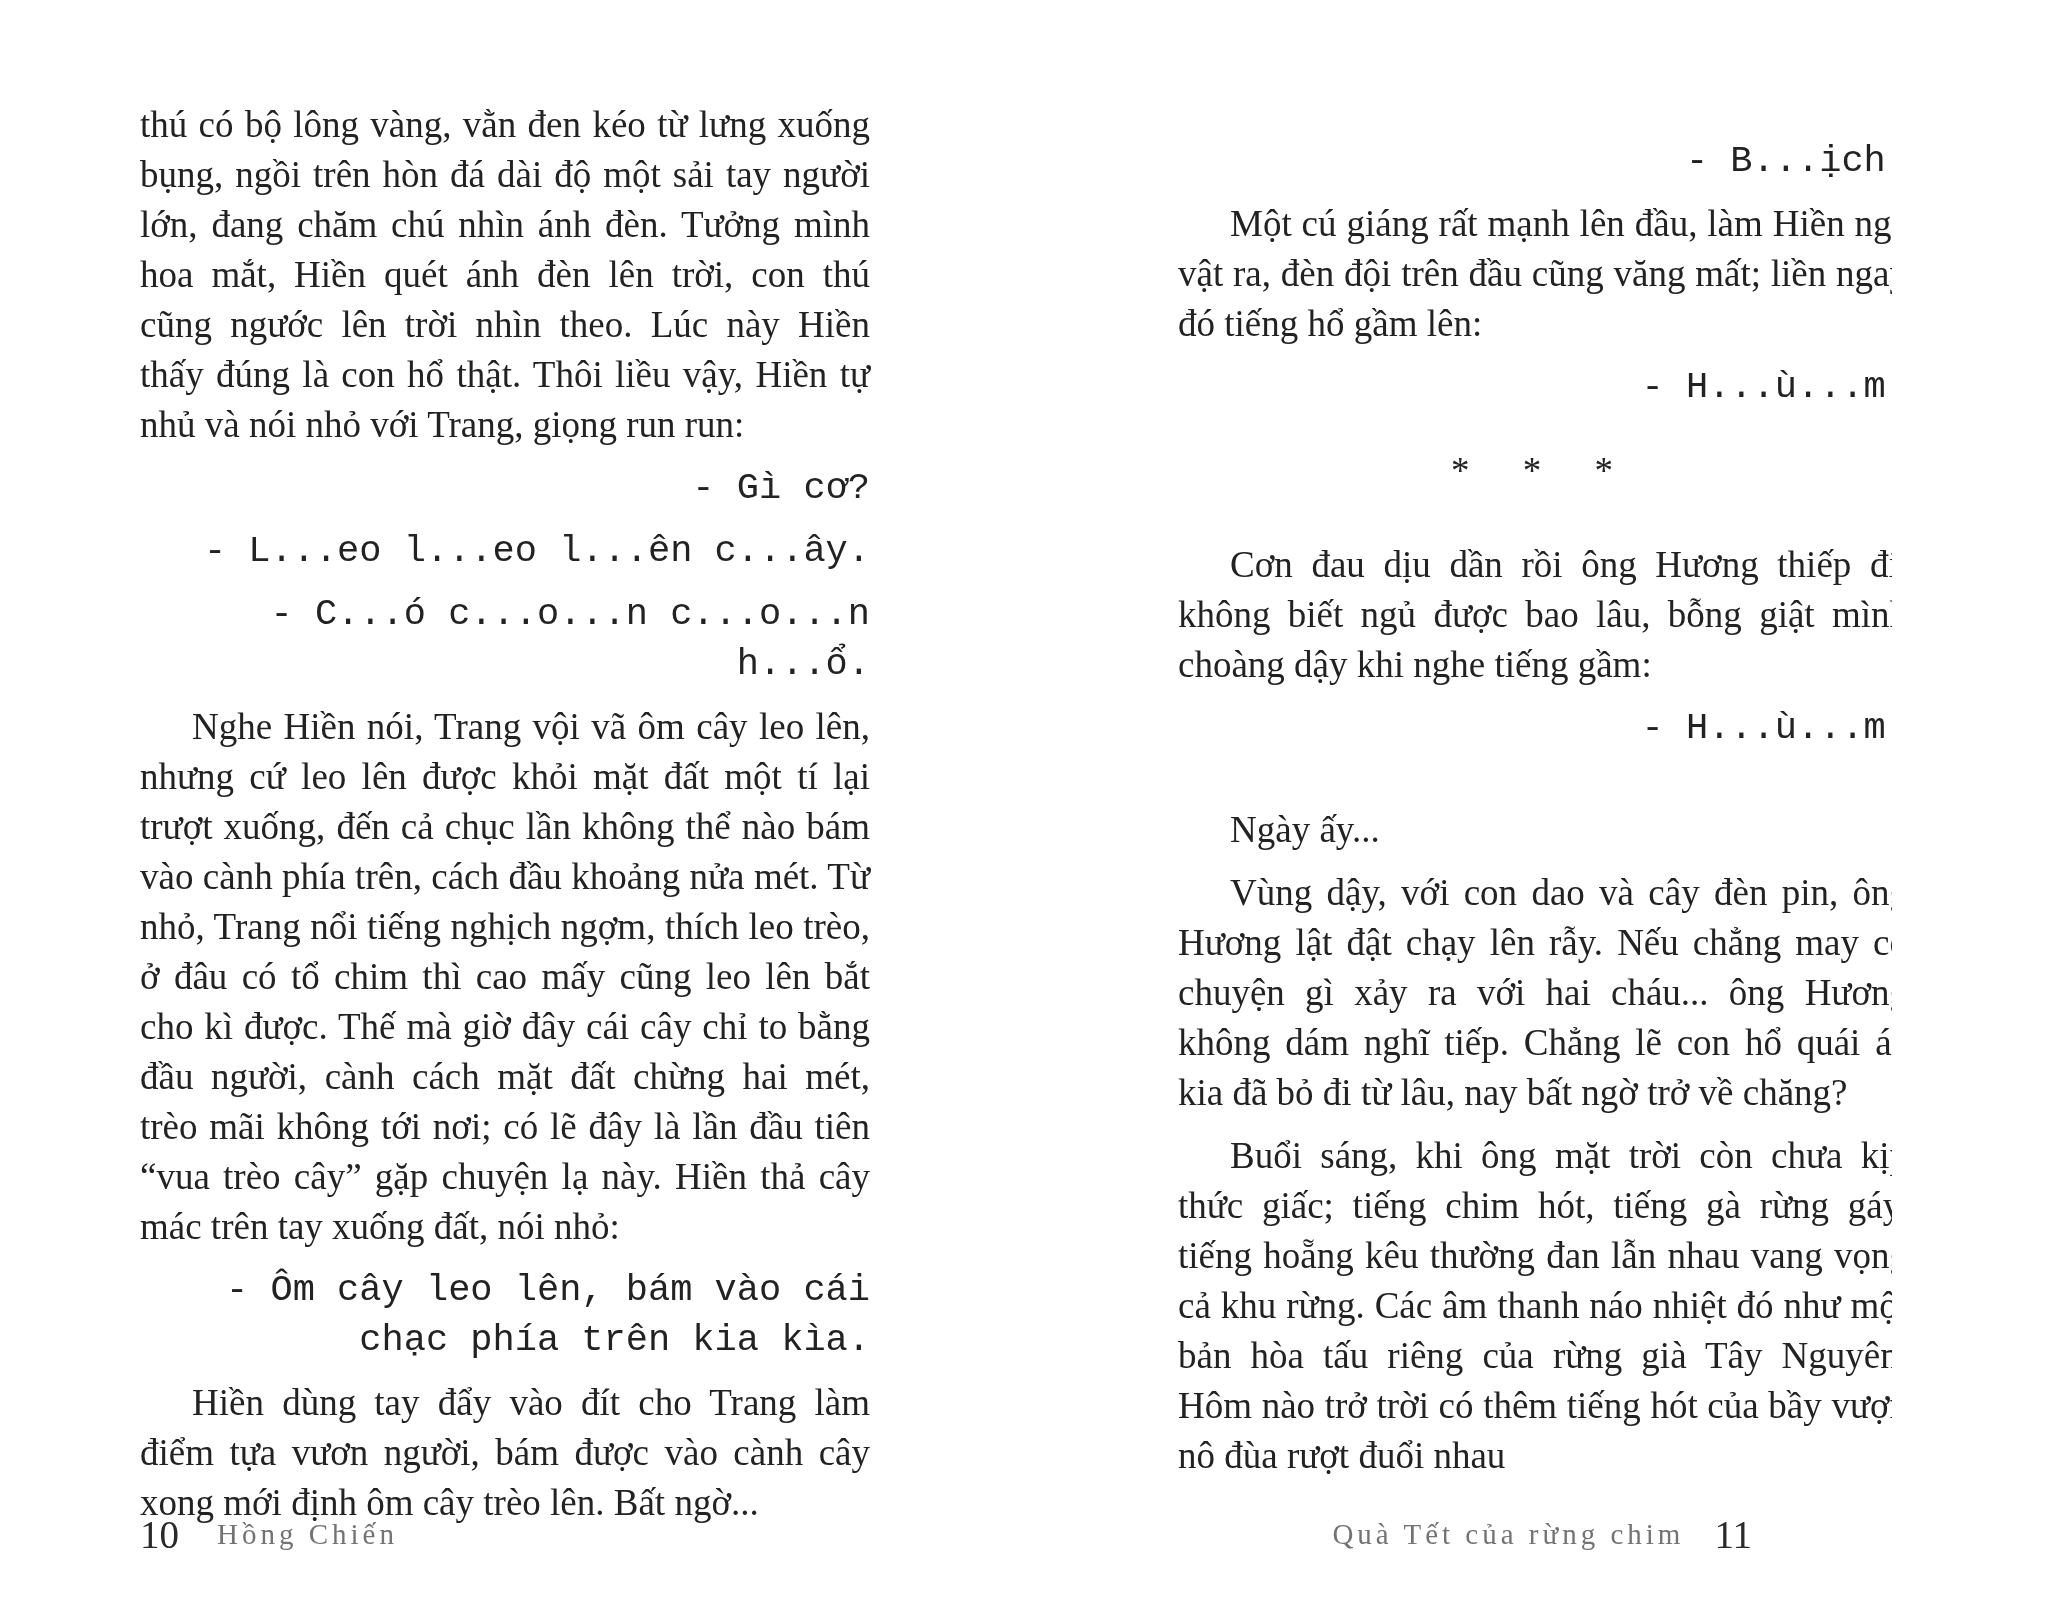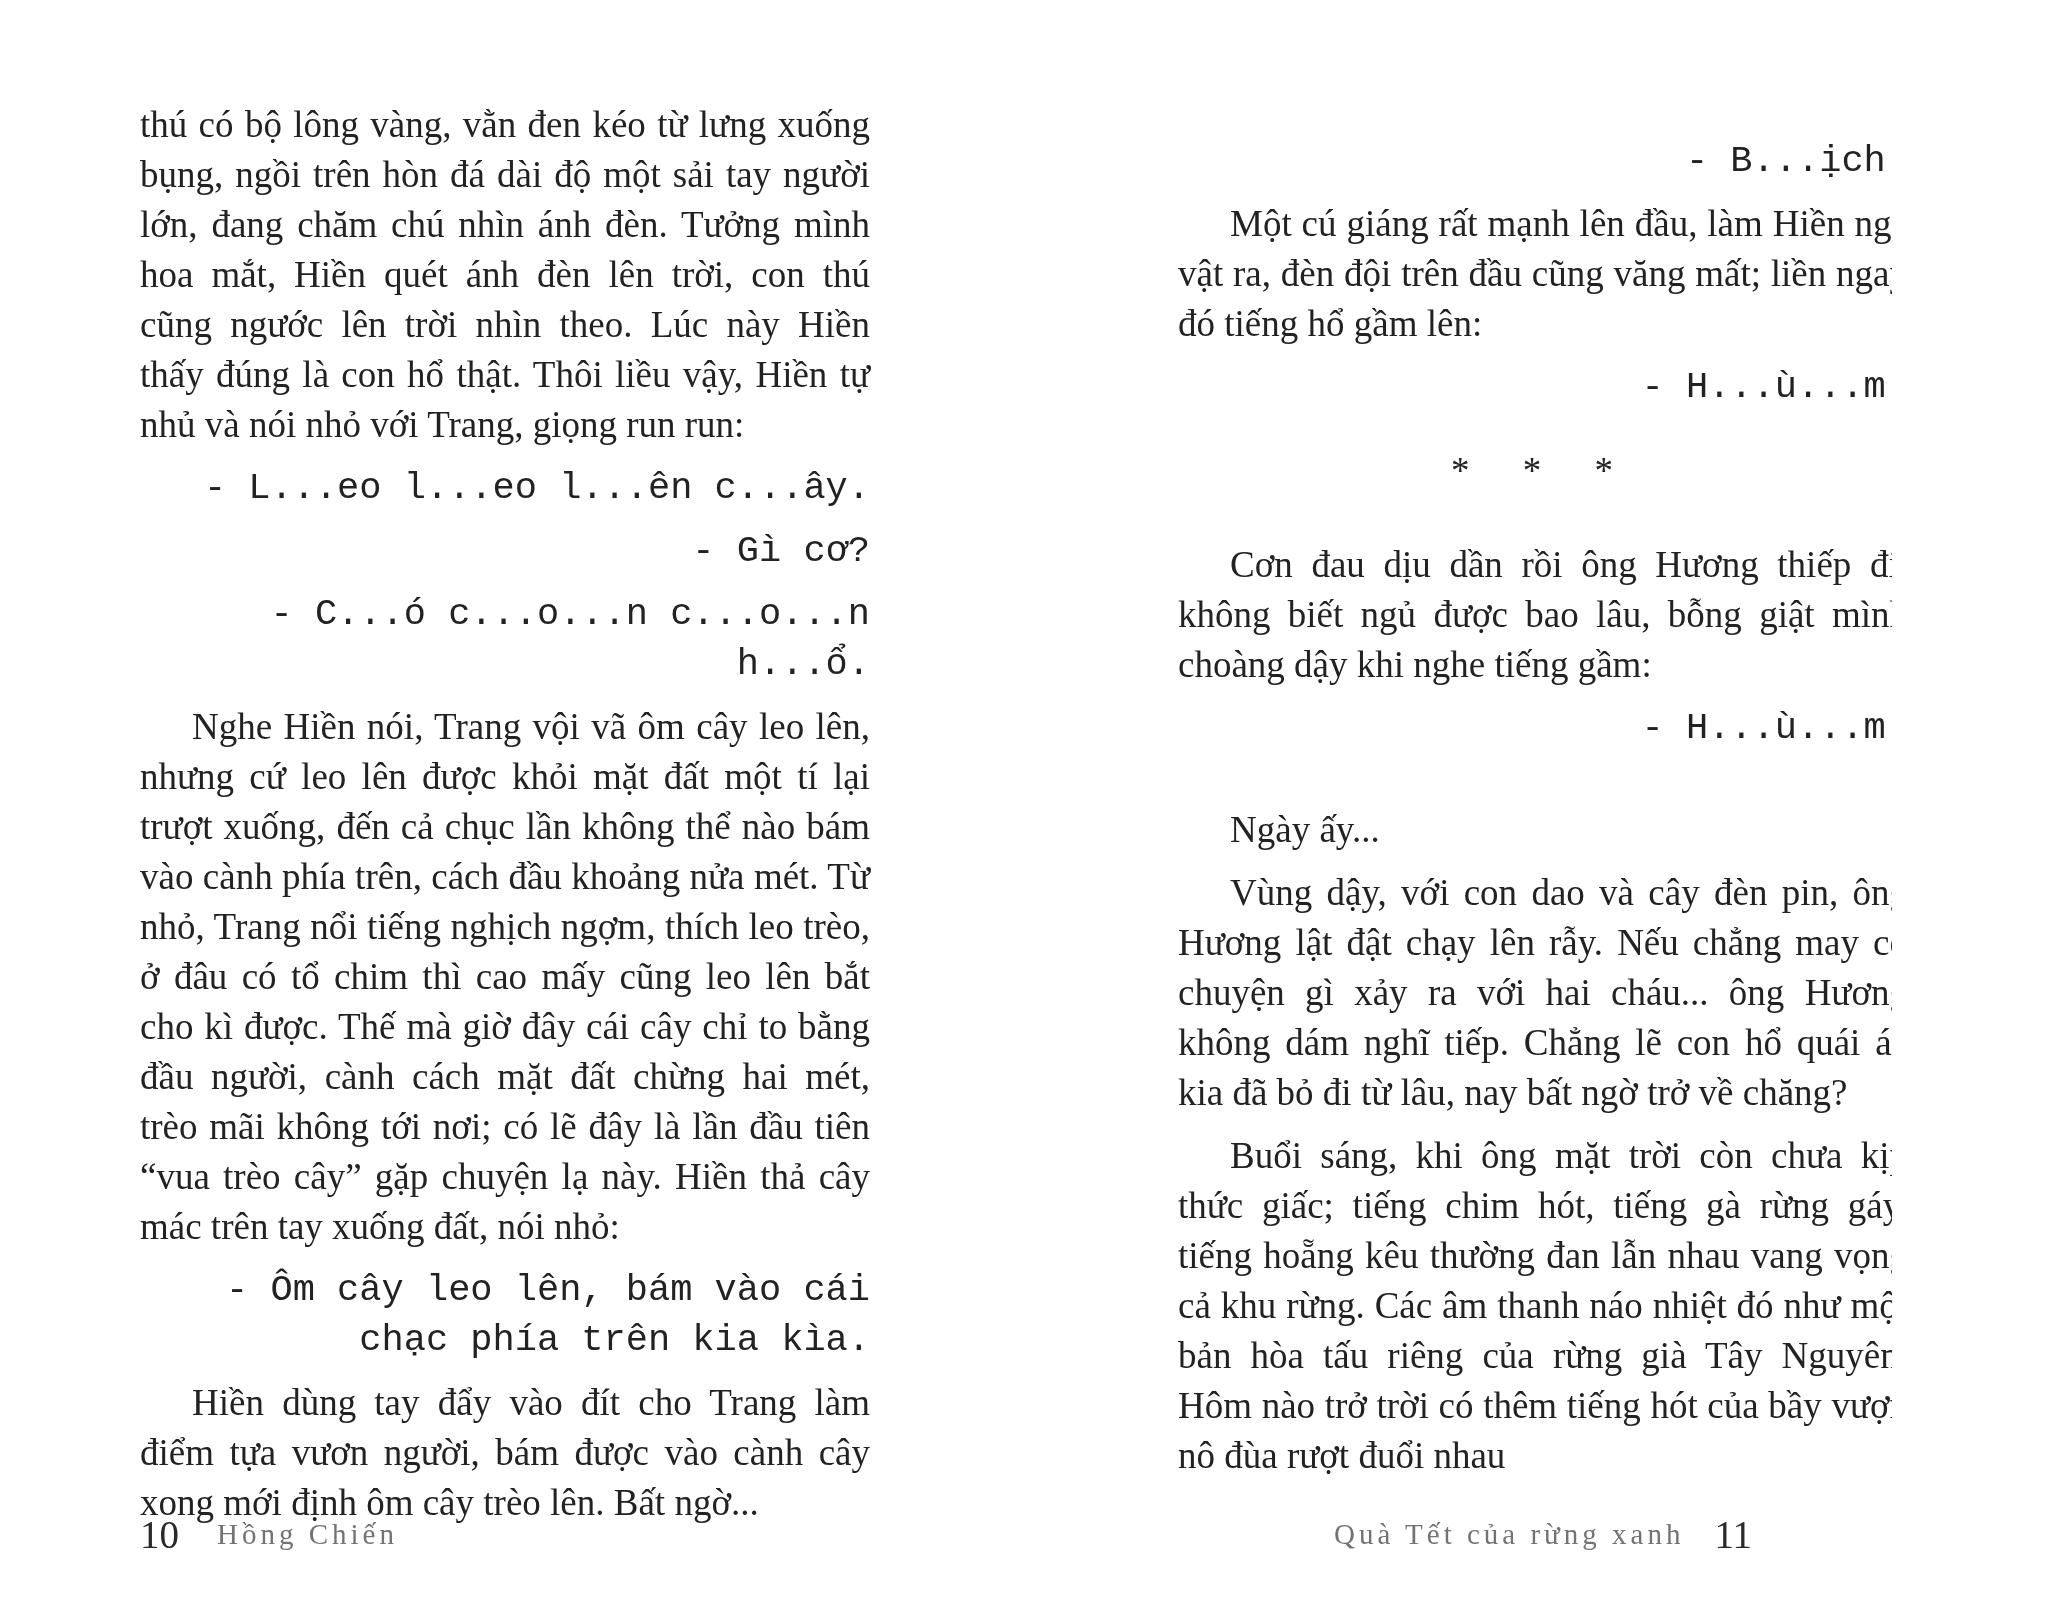--- a/index.html
+++ b/index.html
@@ -61,22 +61,22 @@
     clip-path:polygon(50% 0%, 61% 35%, 98% 35%, 68% 57%, 79% 91%, 50% 70%, 21% 91%, 32% 57%, 2% 35%, 39% 35%);
   }
 </style>
 </head>
 <body>
 
 <div class="page">
 
   <div class="col left">
       <p class="para body-noindent">thú có bộ lông vàng, vằn đen kéo từ lưng xuống bụng, ngồi trên hòn đá dài độ một sải tay người lớn, đang chăm chú nhìn ánh đèn. Tưởng mình hoa mắt, Hiền quét ánh đèn lên trời, con thú cũng ngước lên trời nhìn theo. Lúc này Hiền thấy đúng là con hổ thật. Thôi liều vậy, Hiền tự nhủ và nói nhỏ với Trang, giọng run run:</p>
+      <p class="para dialog">- Gì cơ?</p>
       <p class="para dialog">- L...eo l...eo l...ên c...ây.</p>
-      <p class="para dialog">- Gì cơ?</p>
       <p class="para dialog">- C...ó c...o...n c...o...n h...ổ.</p>
       <p class="para body">Nghe Hiền nói, Trang vội vã ôm cây leo lên, nhưng cứ leo lên được khỏi mặt đất một tí lại trượt xuống, đến cả chục lần không thể nào bám vào cành phía trên, cách đầu khoảng nửa mét. Từ nhỏ, Trang nổi tiếng nghịch ngợm, thích leo trèo, ở đâu có tổ chim thì cao mấy cũng leo lên bắt cho kì được. Thế mà giờ đây cái cây chỉ to bằng đầu người, cành cách mặt đất chừng hai mét, trèo mãi không tới nơi; có lẽ đây là lần đầu tiên “vua trèo cây” gặp chuyện lạ này. Hiền thả cây mác trên tay xuống đất, nói nhỏ:</p>
       <p class="para dialog">- Ôm cây leo lên, bám vào cái chạc phía trên kia kìa.</p>
       <p class="para body">Hiền dùng tay đẩy vào đít cho Trang làm điểm tựa vươn người, bám được vào cành cây xong mới định ôm cây trèo lên. Bất ngờ...</p>
     </div>
 
   <div class="col right">
       <p class="para dialog">- B...ịch!</p>
       <p class="para body">Một cú giáng rất mạnh lên đầu, làm Hiền ngã vật ra, đèn đội trên đầu cũng văng mất; liền ngay đó tiếng hổ gầm lên:</p>
       <p class="para dialog">- H...ù...m.</p>
@@ -87,21 +87,21 @@
       <p class="para body">Vùng dậy, với con dao và cây đèn pin, ông Hương lật đật chạy lên rẫy. Nếu chẳng may có chuyện gì xảy ra với hai cháu... ông Hương không dám nghĩ tiếp. Chẳng lẽ con hổ quái ác kia đã bỏ đi từ lâu, nay bất ngờ trở về chăng?</p>
       <p class="para body">Buổi sáng, khi ông mặt trời còn chưa kịp thức giấc; tiếng chim hót, tiếng gà rừng gáy, tiếng hoẵng kêu thường đan lẫn nhau vang vọng cả khu rừng. Các âm thanh náo nhiệt đó như một bản hòa tấu riêng của rừng già Tây Nguyên. Hôm nào trở trời có thêm tiếng hót của bầy vượn nô đùa rượt đuổi nhau</p>
     </div>
 
   <div class="footer footer-left">
     <span class="pagenum">10</span>
     <span class="running">Hồng Chiến</span>
   </div>
 
   <div class="footer footer-right">
-    <span class="running">Quà Tết của rừng xanh</span>
+    <span class="running">Quà Tết của rừng chim</span>
     <span class="pagenum">11</span>
   </div>
 
   <div class="stars">
       <div class="star" style="left: 1989px; top: 1471px; width: 24px; height: 24px; transform: rotate(10deg); background: rgb(179, 181, 184);"></div>
       <div class="star" style="left: 1920px; top: 1494px; width: 50px; height: 50px; transform: rotate(-14deg); background: rgb(179, 181, 184);"></div>
       <div class="star" style="left: 1990px; top: 1512px; width: 32px; height: 32px; transform: rotate(-10deg); background: rgb(179, 181, 184);"></div>
       <div class="star" style="left: 1896px; top: 1560px; width: 21px; height: 21px; transform: rotate(0deg); background: rgb(179, 181, 184);"></div>
       <div class="star" style="left: 1947px; top: 1552px; width: 42px; height: 42px; transform: rotate(12deg); background: rgb(179, 181, 184);"></div>
     </div>

